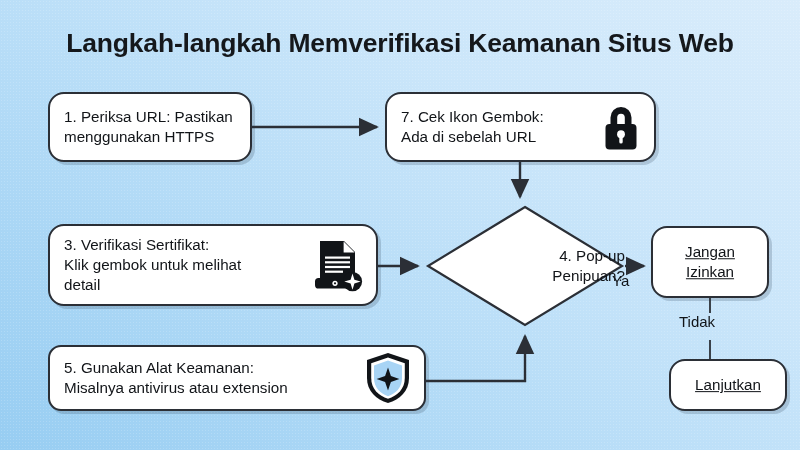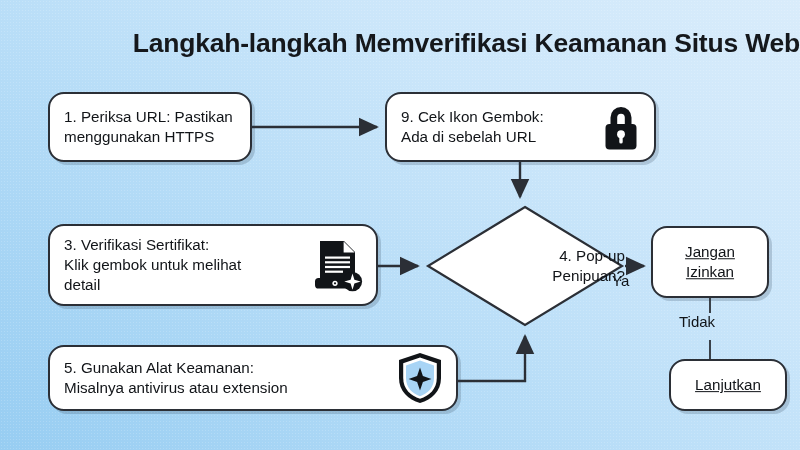--- a/index.html
+++ b/index.html
@@ -30,21 +30,21 @@
     background-size: 3px 3px, 4px 4px;
     background-position: 0 0, 1px 2px;
   }
 
   
   #title {
     position: absolute;
     left: 0;
     top: 28px;
     width: 800px;
-    text-align: right;
+    text-align: center;
     font-size: 26.5px;
     font-weight: bold;
     color: #15181c;
     letter-spacing: -0.2px;
     white-space: nowrap;
   }
 
   
   .node {
     position: absolute;
@@ -81,21 +81,21 @@
     right: 12px;
     top: 50%;
     transform: translateY(-50%);
     line-height: 0;
   }
 
   
   #box1 { left: 48px;  top: 92px;  width: 204px; height: 70px; }
   #box2 { left: 385px; top: 92px;  width: 271px; height: 70px; }
   #box3 { left: 48px;  top: 224px; width: 330px; height: 82px; }
-  #box5 { left: 48px;  top: 345px; width: 410px; height: 66px; }
+  #box5 { left: 48px;  top: 345px; width: 378px; height: 66px; border-radius: 13px; }
   #boxDeny { left: 651px; top: 226px; width: 118px; height: 72px; }
   #boxCont { left: 653px; top: 359px; width: 118px; height: 52px; margin-left: 16px; }
 
   
   #diamond {
     position: absolute;
     left: 425px;
     top: 204px;
     width: 200px;
     height: 124px;
@@ -172,21 +172,21 @@
       <path d="M710,340 L710,359" stroke="#2b2f36" stroke-width="1.8" fill="none"></path>
     </g>
   </svg>
 
   <div class="node node-left" id="box1">
     <div class="txt">1. Periksa URL: Pastikan
 menggunakan HTTPS</div>
   </div>
 
   <div class="node node-left" id="box2">
-    <div class="txt">9. Cek Ikon Gembok:
+    <div class="txt">7. Cek Ikon Gembok:
 Ada di sebelah URL</div>
     <div class="ico">
       <svg width="42" height="48" viewBox="0 0 42 48">
         <path d="M10.5,22 L10.5,14.5 A10.5,10.5 0 0,1 31.5,14.5 L31.5,22
                  L24.8,22 L24.8,14.5 A3.8,3.8 0 0,0 17.2,14.5 L17.2,22 Z" fill="#111418"></path>
         <rect x="5.5" y="21" width="31" height="25.5" rx="4" fill="#111418"></rect>
         <circle cx="21" cy="31.2" r="3.9" fill="#ffffff"></circle>
         <rect x="19.3" y="31.6" width="3.4" height="9" rx="1.7" fill="#ffffff"></rect>
       </svg>
     </div>

